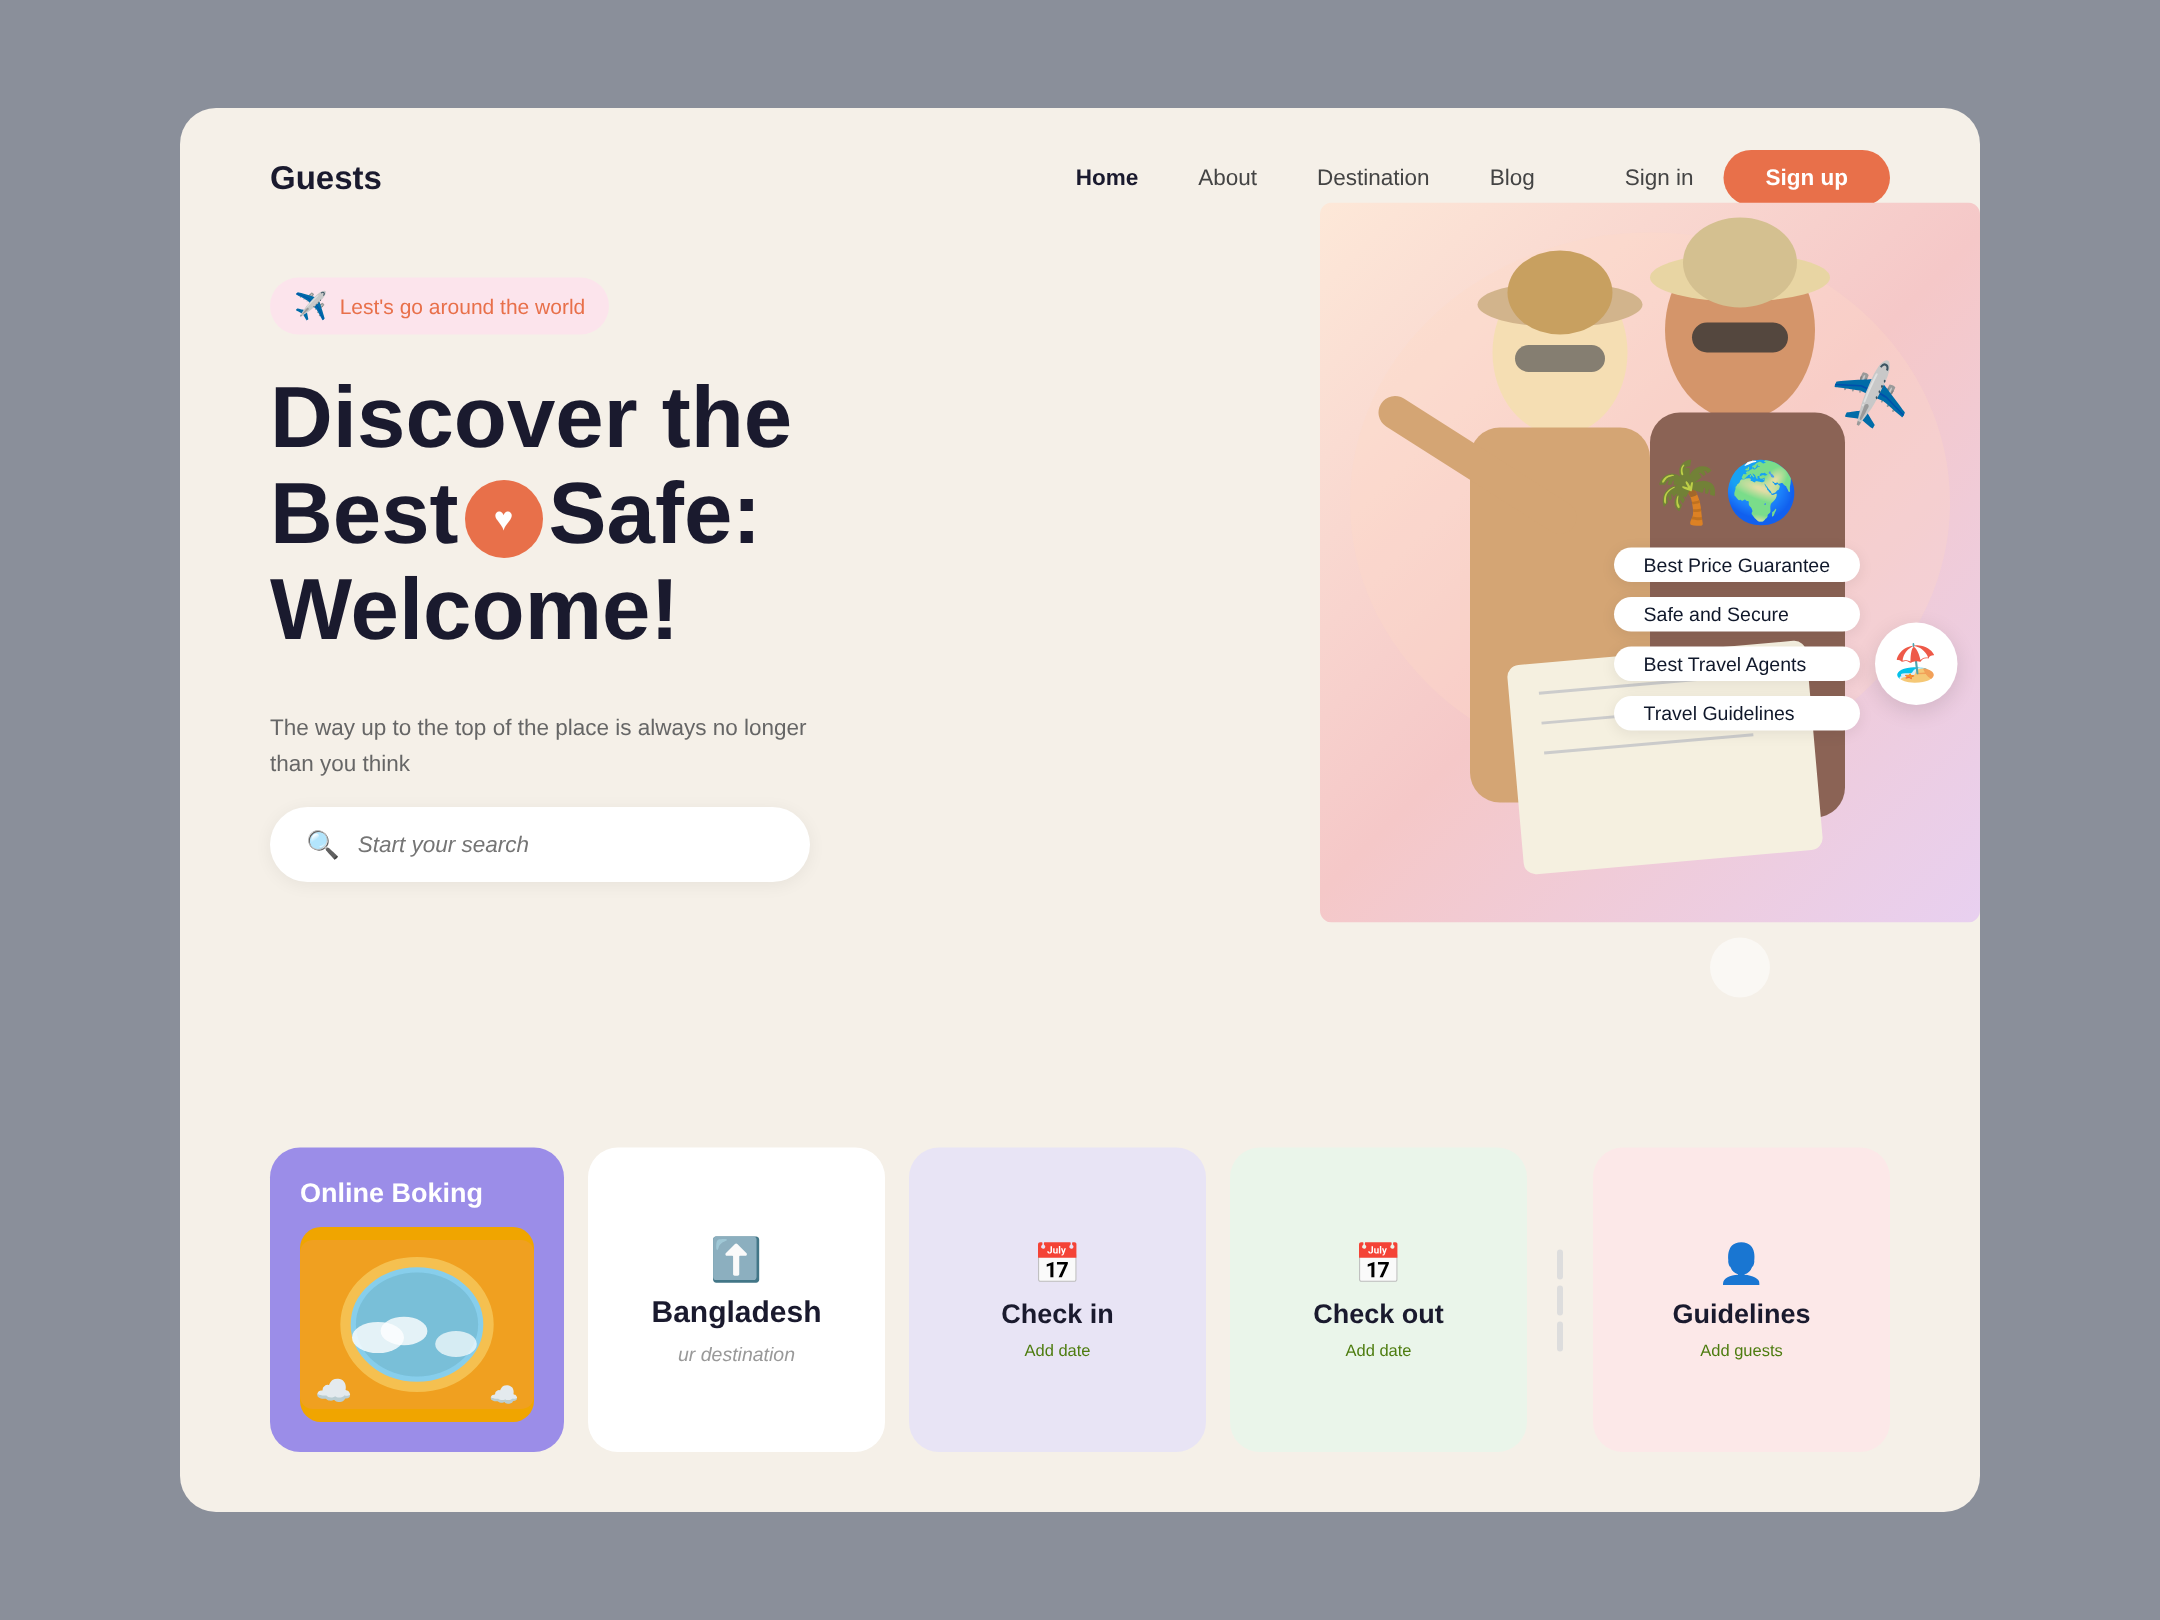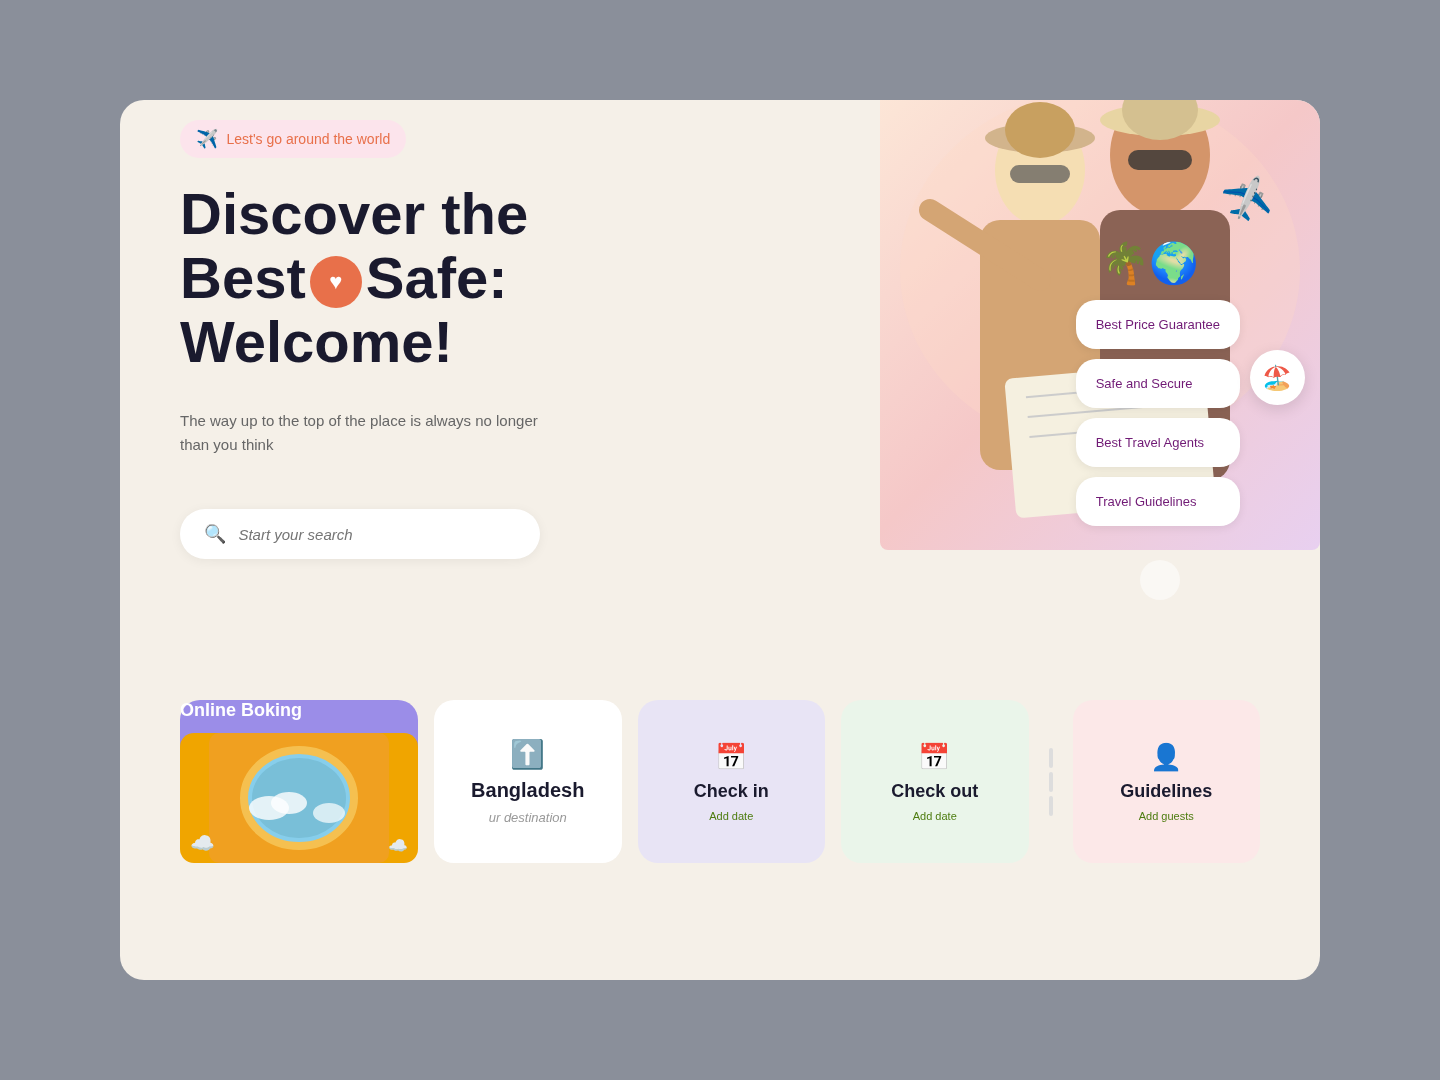--- a/index.html
+++ b/index.html
@@ -118,21 +118,21 @@
       font-size: 22px;
       vertical-align: middle;
       margin: 0 4px;
       color: white;
     }
     .hero-subtitle {
       font-size: 15px;
       color: #666;
       line-height: 1.6;
       max-width: 380px;
-      margin-bottom: 52px;
+      margin-bottom: 16px;
     }
     .search-bar {
       display: flex;
       align-items: center;
       background: white;
       border-radius: 50px;
       padding: 14px 24px;
       width: 360px;
       gap: 12px;
       box-shadow: 0 2px 12px rgba(0,0,0,0.06);
@@ -194,23 +194,23 @@
       right: 20px;
       top: 200px;
       z-index: 5;
       display: flex;
       flex-direction: column;
       gap: 10px;
     }
     .feature-badge {
       background: white;
       border-radius: 20px;
-      padding: 17px 20px;
+      padding: 4px 20px;
       font-size: 13px;
-      color: #701a75;
+      color: #0f172a;
       font-weight: 500;
       box-shadow: 0 2px 10px rgba(0,0,0,0.08);
       white-space: nowrap;
     }
     
     .globe-icon {
       position: absolute;
       left: 380px;
       top: 140px;
       font-size: 40px;
@@ -248,23 +248,24 @@
     .bubble2 { width: 40px; height: 40px; right: 80px; bottom: 100px; }
     .bubble3 { width: 25px; height: 25px; left: 480px; top: 120px; }
     
     .booking-section {
       display: flex;
       padding: 0 60px 40px;
       gap: 16px;
       align-items: stretch;
     }
     .online-booking-card {
-      width: 238px;
+      width: 196px;
       background: #9b8de8;
       border-radius: 20px;
+      padding: 20px;
       color: white;
       flex-shrink: 0;
     }
     .online-booking-title {
       font-size: 18px;
       font-weight: 700;
       margin-bottom: 12px;
     }
     .booking-image {
       width: 100%;
@@ -357,20 +358,33 @@
       height: 20px;
       background: #ddd;
       border-radius: 2px;
     }
   </style>
 </head>
 <body>
 
 <div class="container">
 
+  <nav class="navbar">
+    <div class="logo">Guests</div>
+    <ul class="nav-links">
+      <li><a href="#" class="active">Home</a></li>
+      <li><a href="#">About</a></li>
+      <li><a href="#">Destination</a></li>
+      <li><a href="#">Blog</a></li>
+    </ul>
+    <div class="nav-actions">
+      <button class="sign-in-btn">Sign in</button>
+      <button class="sign-up-btn">Sign up</button>
+    </div>
+  </nav>
 
   <div class="hero">
 
     <div class="hero-left">
       <div class="hero-tag">
         <span class="hero-tag-icon">✈️</span>
         <span class="hero-tag-text">Lest's go around the world</span>
       </div>
       <h1 class="hero-title">
         <span>Discover the</span><br>

